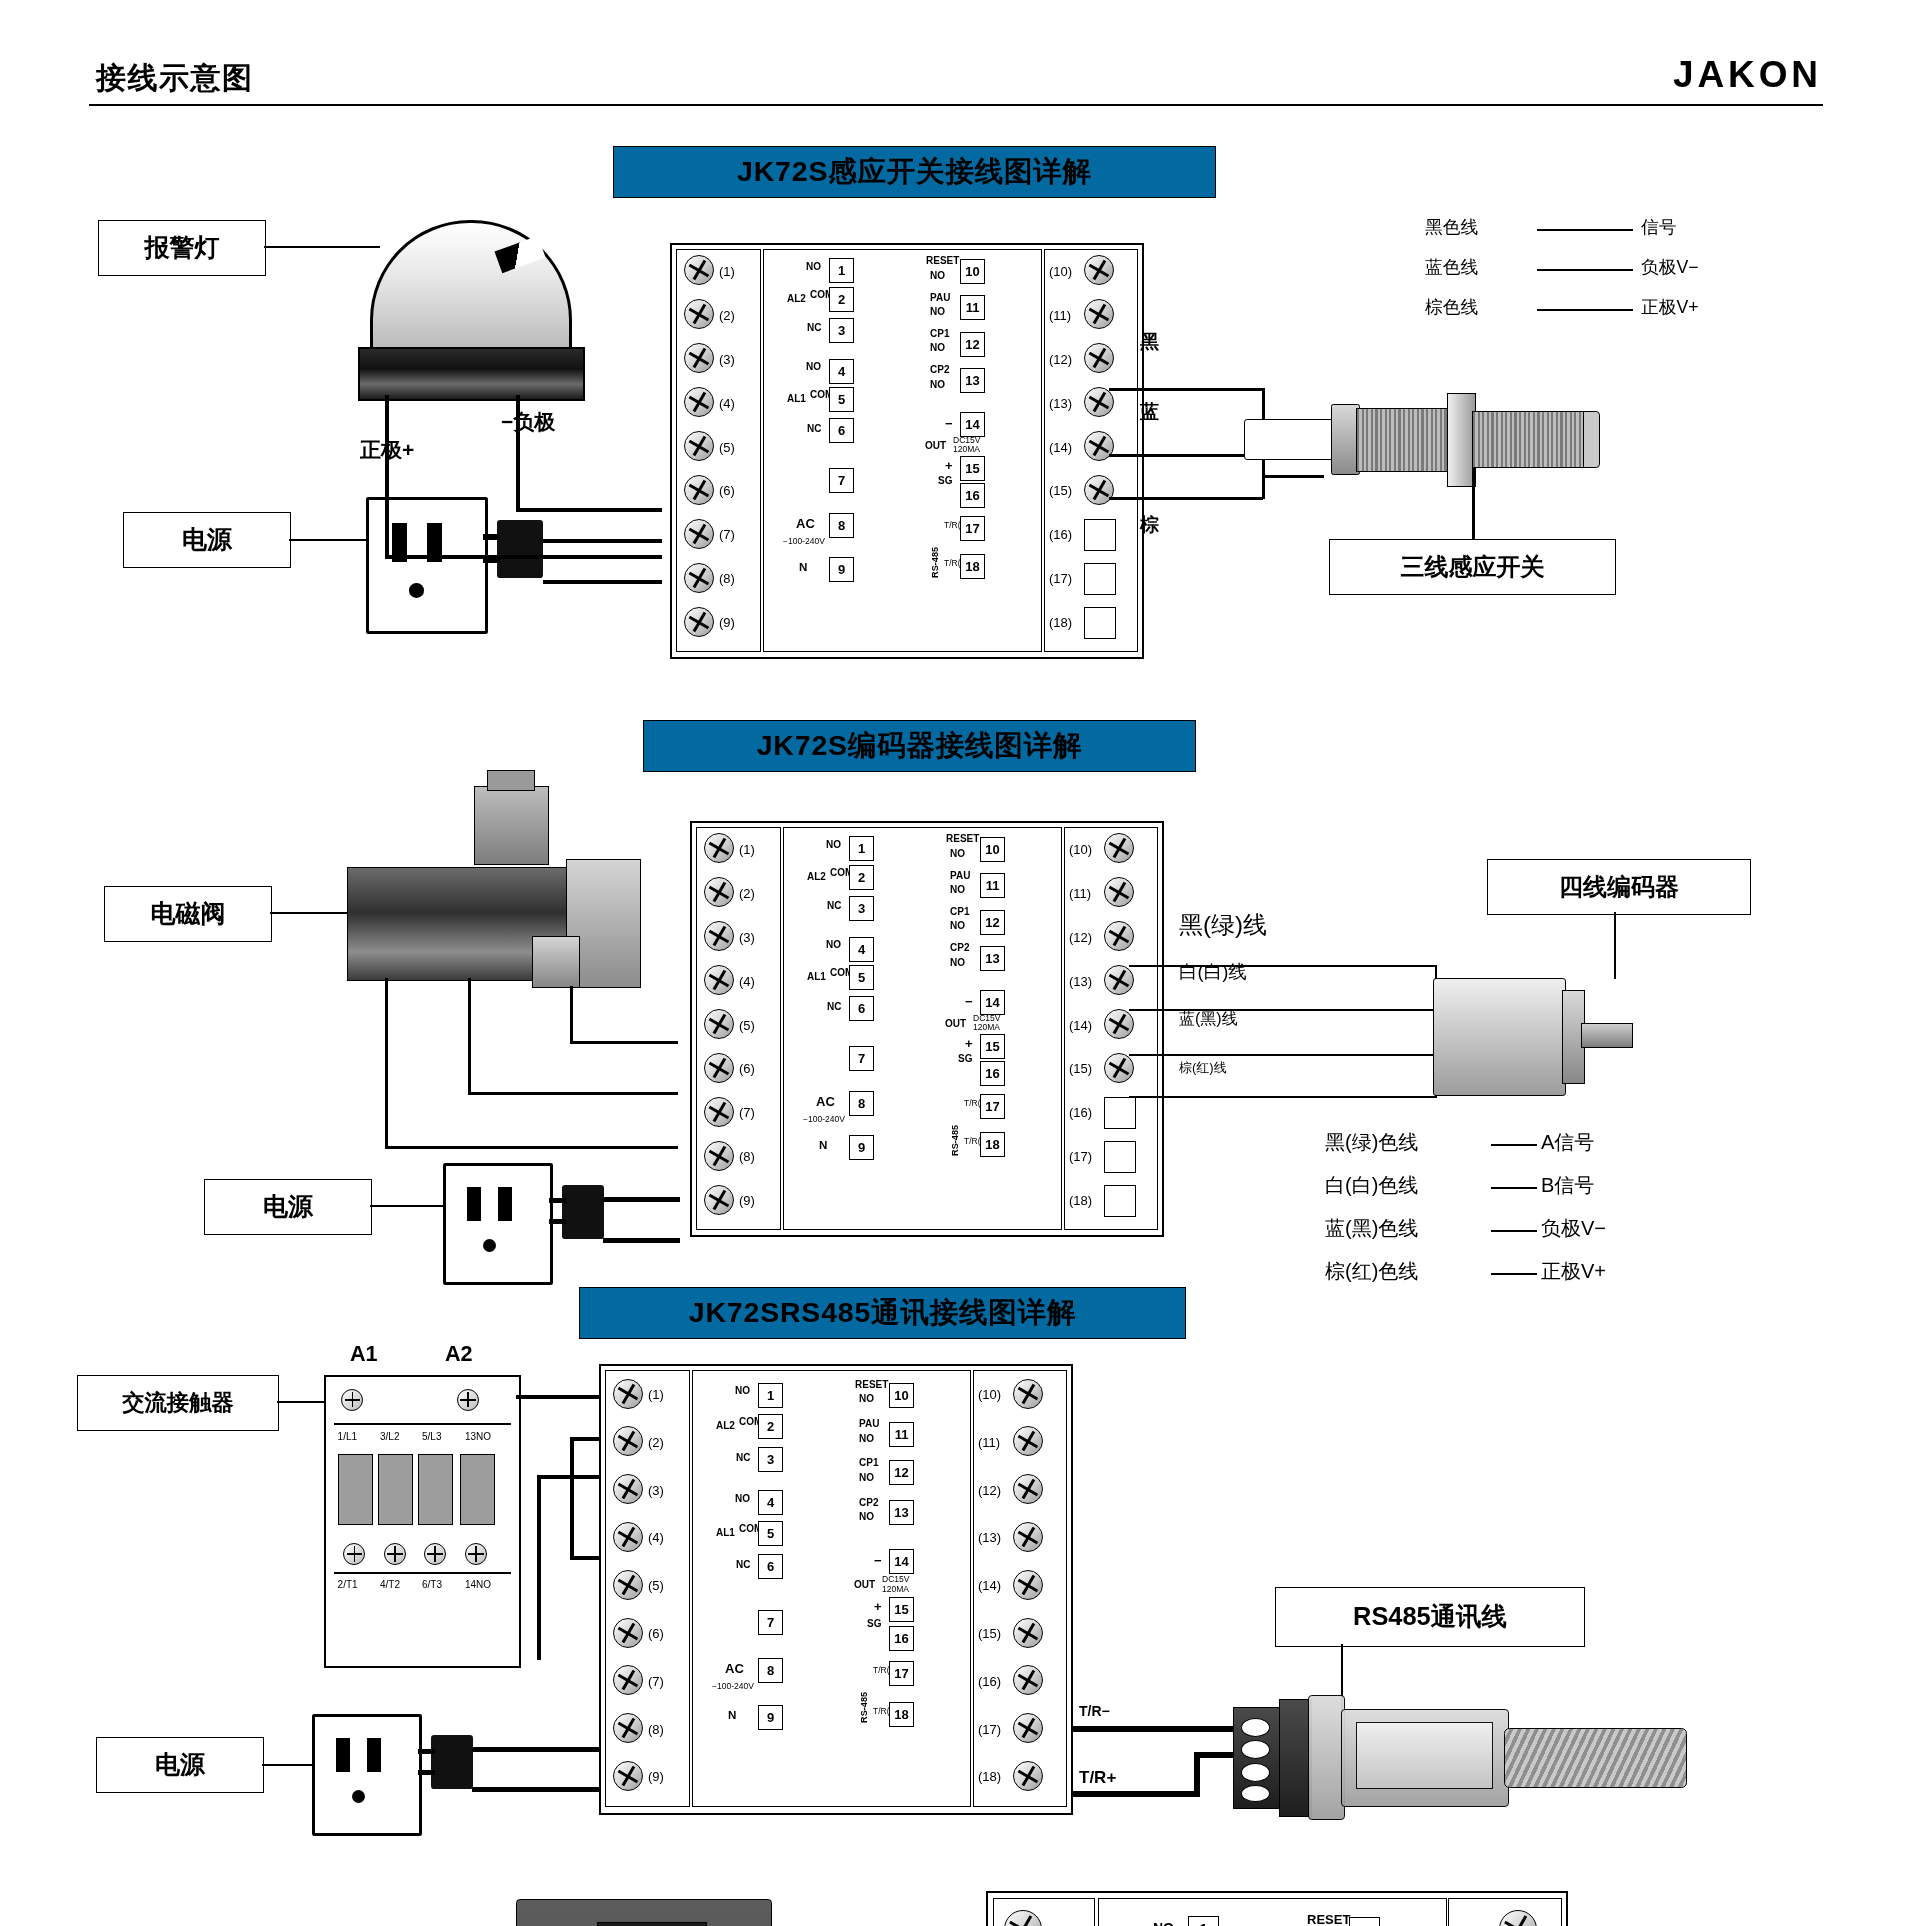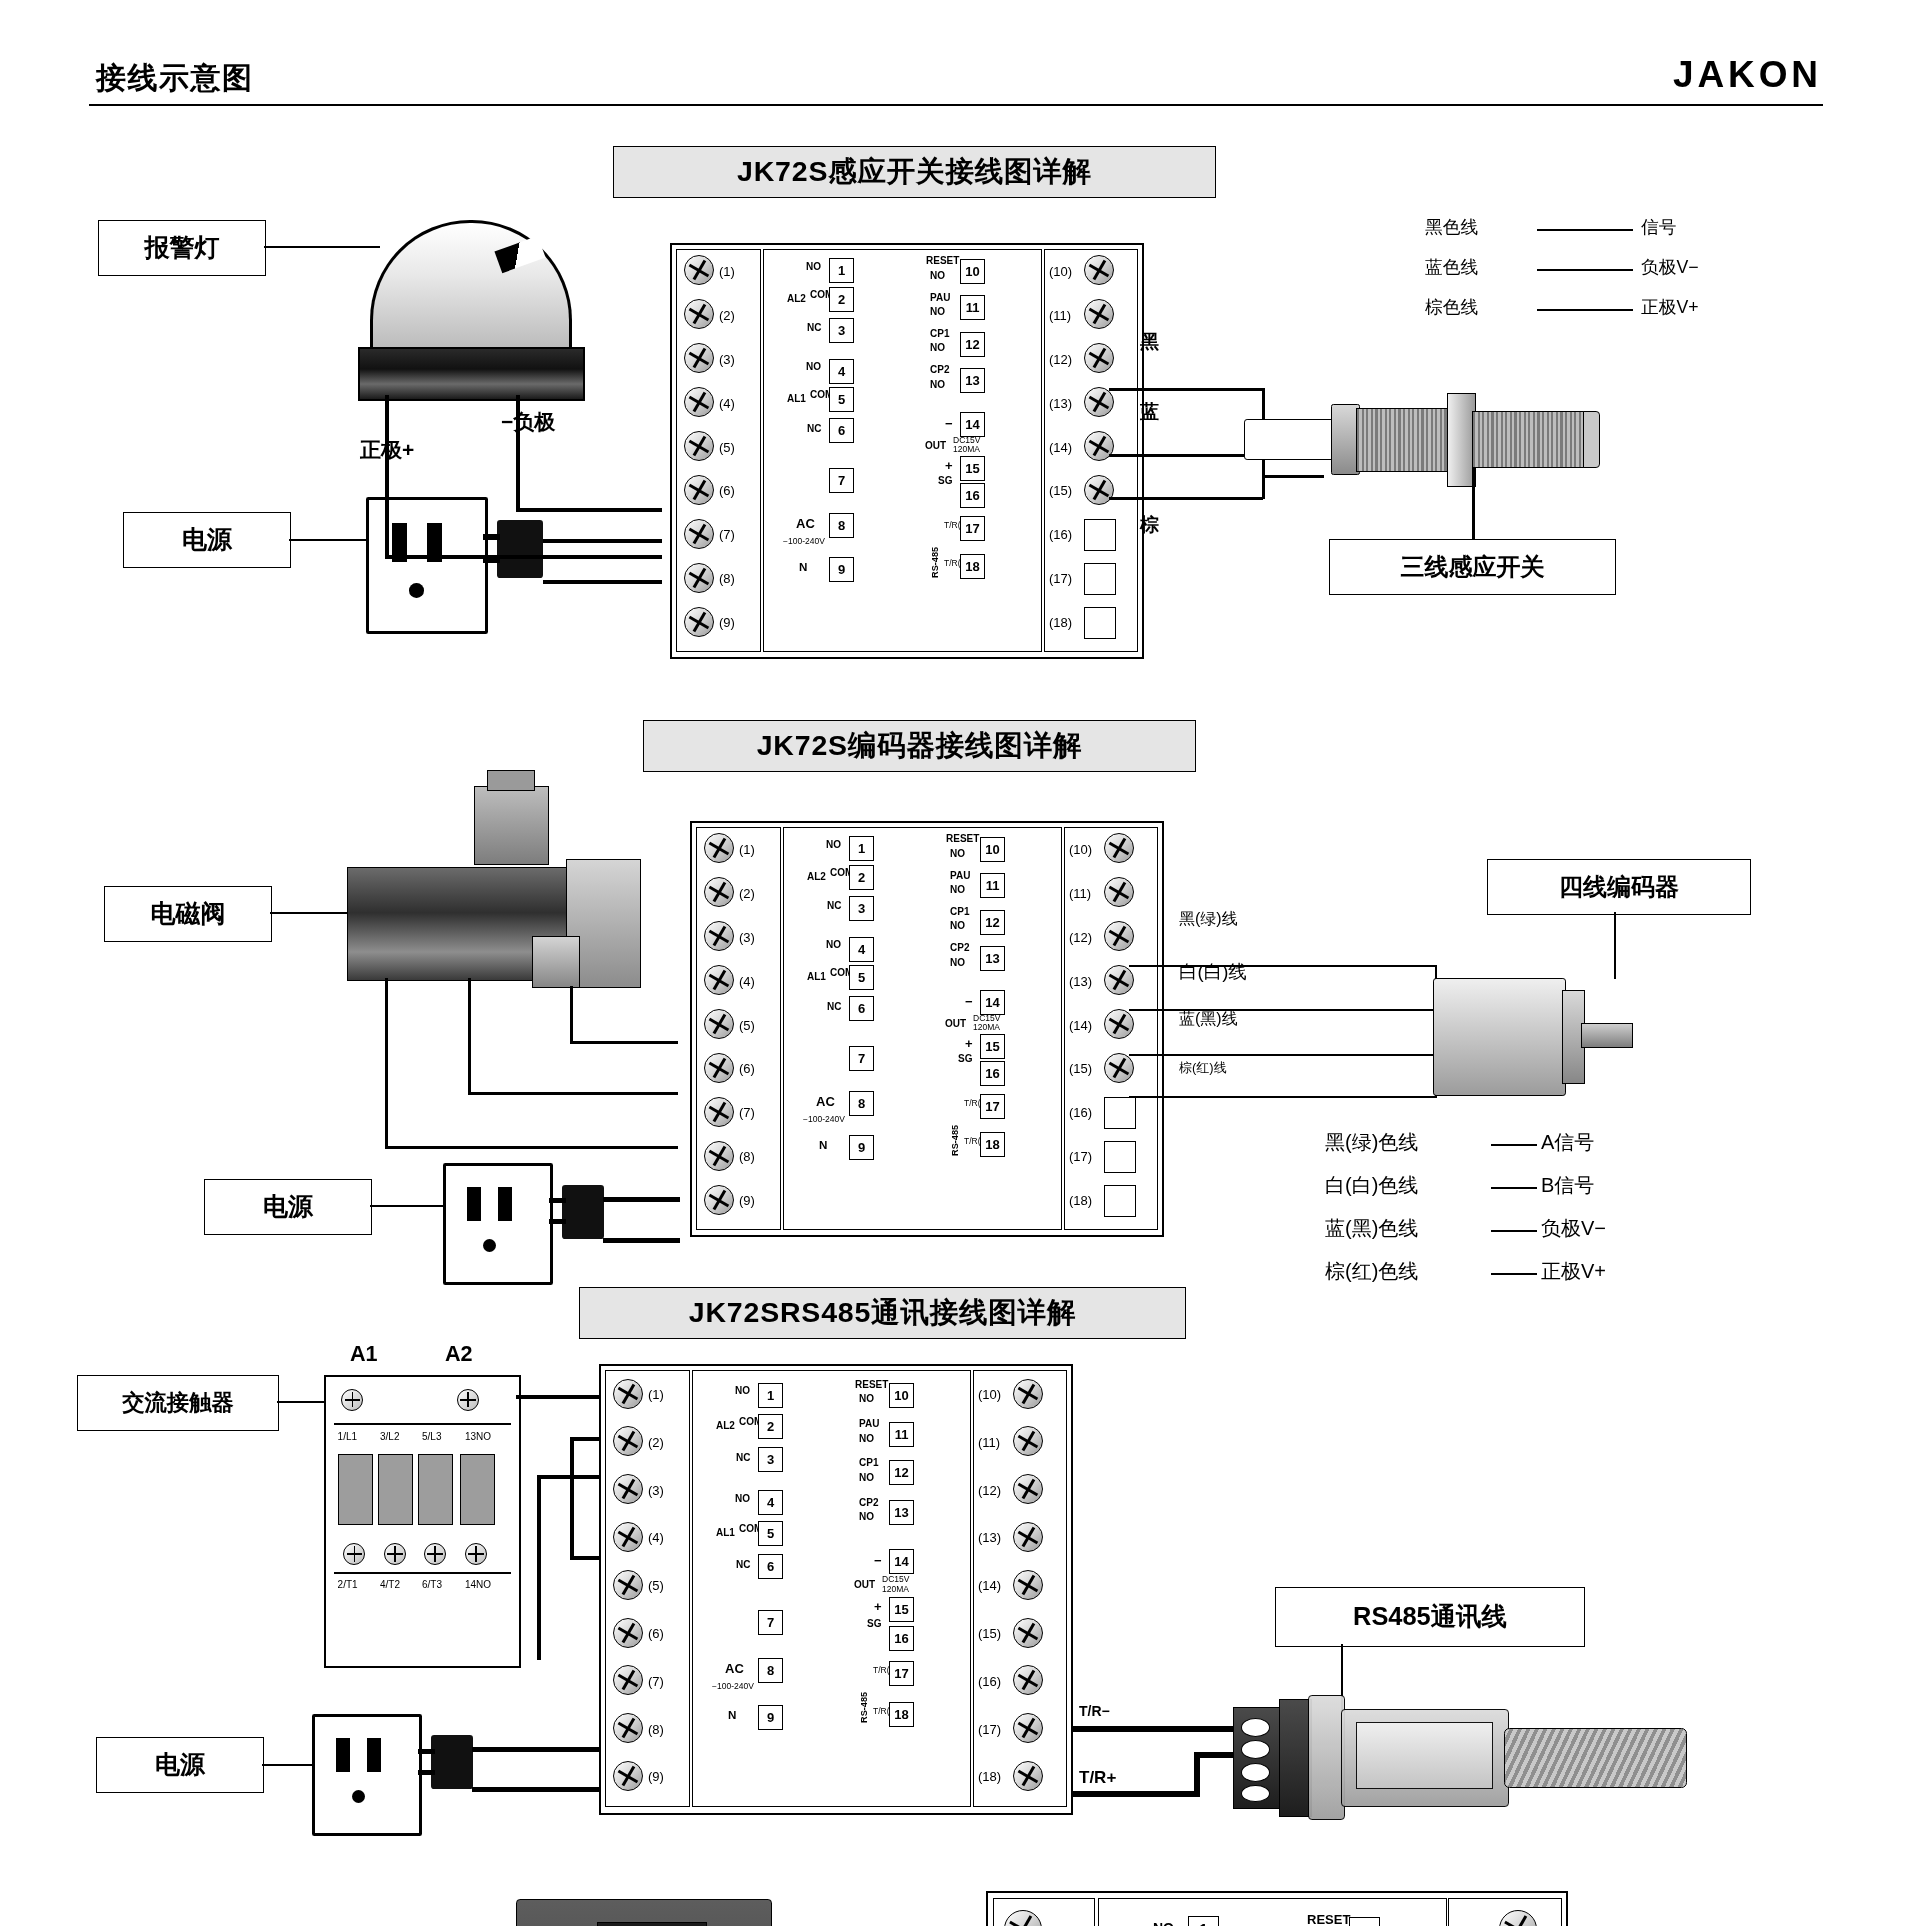--- a/index.html
+++ b/index.html
@@ -14,21 +14,21 @@
   }
   
   .abs{position:absolute;}
   .box{border:1.5px solid #000;background:#fff;}
   .lbl{
     border:1.9px solid #000;background:#fff;
     display:flex;align-items:center;justify-content:center;
     font-weight:bold;text-align:center;line-height:1.1;
   }
   .ttl{
-    border:1.9px solid #000;background:#e5e5e5;
+    border:1.9px solid #000;background:#0369a1;
     display:flex;align-items:center;justify-content:center;
     font-weight:bold;letter-spacing:0.8px;
   }
   .txt{white-space:nowrap;}
   .wire{background:#000;position:absolute;}
 
   
   #header-title{left:96px;top:58px;font-size:30px;font-weight:bold;letter-spacing:1.5px;}
   #brand{right:89px;top:54px;font-size:37px;font-weight:bold;letter-spacing:3.9px;}
   #header-rule{left:89px;top:104px;width:1734px;height:2.3px;background:#000;}
@@ -401,21 +401,21 @@
       <div class="tnum" style="left:3.9px;top:233px;">(15)</div>
     <div class="abs box" style="left:39px;top:269px;width:30px;height:30px;"></div>
       <div class="tnum" style="left:3.9px;top:277px;">(16)</div>
     <div class="abs box" style="left:39px;top:313px;width:30px;height:30px;"></div>
       <div class="tnum" style="left:3.9px;top:321px;">(17)</div>
     <div class="abs box" style="left:39px;top:357px;width:30px;height:30px;"></div>
       <div class="tnum" style="left:3.9px;top:365px;">(18)</div>
   </div>
 </div>
 
-<div class="abs txt" style="left:1179px;top:909px;font-size:16px;text-align:right;">黑(绿)线</div>
+<div class="abs txt" style="left:1179px;top:909px;font-size:24px;text-align:right;">黑(绿)线</div>
 <div class="abs txt" style="left:1179px;top:959px;font-size:18.5px;">白(白)线</div>
 <div class="abs txt" style="left:1179px;top:1009px;font-size:16px;">蓝(黑)线</div>
 <div class="abs txt" style="left:1179px;top:1059px;font-size:13px;">棕(红)线</div>
 
 <div class="abs wire" style="left:1129px;top:965px;width:308px;height:2.3px;"></div>
 <div class="abs wire" style="left:1129px;top:1009px;width:308px;height:2.3px;"></div>
 <div class="abs wire" style="left:1129px;top:1054px;width:308px;height:2.3px;"></div>
 <div class="abs wire" style="left:1129px;top:1096px;width:308px;height:2.3px;"></div>
 <div class="abs wire" style="left:1435px;top:965px;width:2.3px;height:69px;"></div>
 <div class="abs wire" style="left:1435px;top:1032px;width:2.3px;height:65px;"></div>

